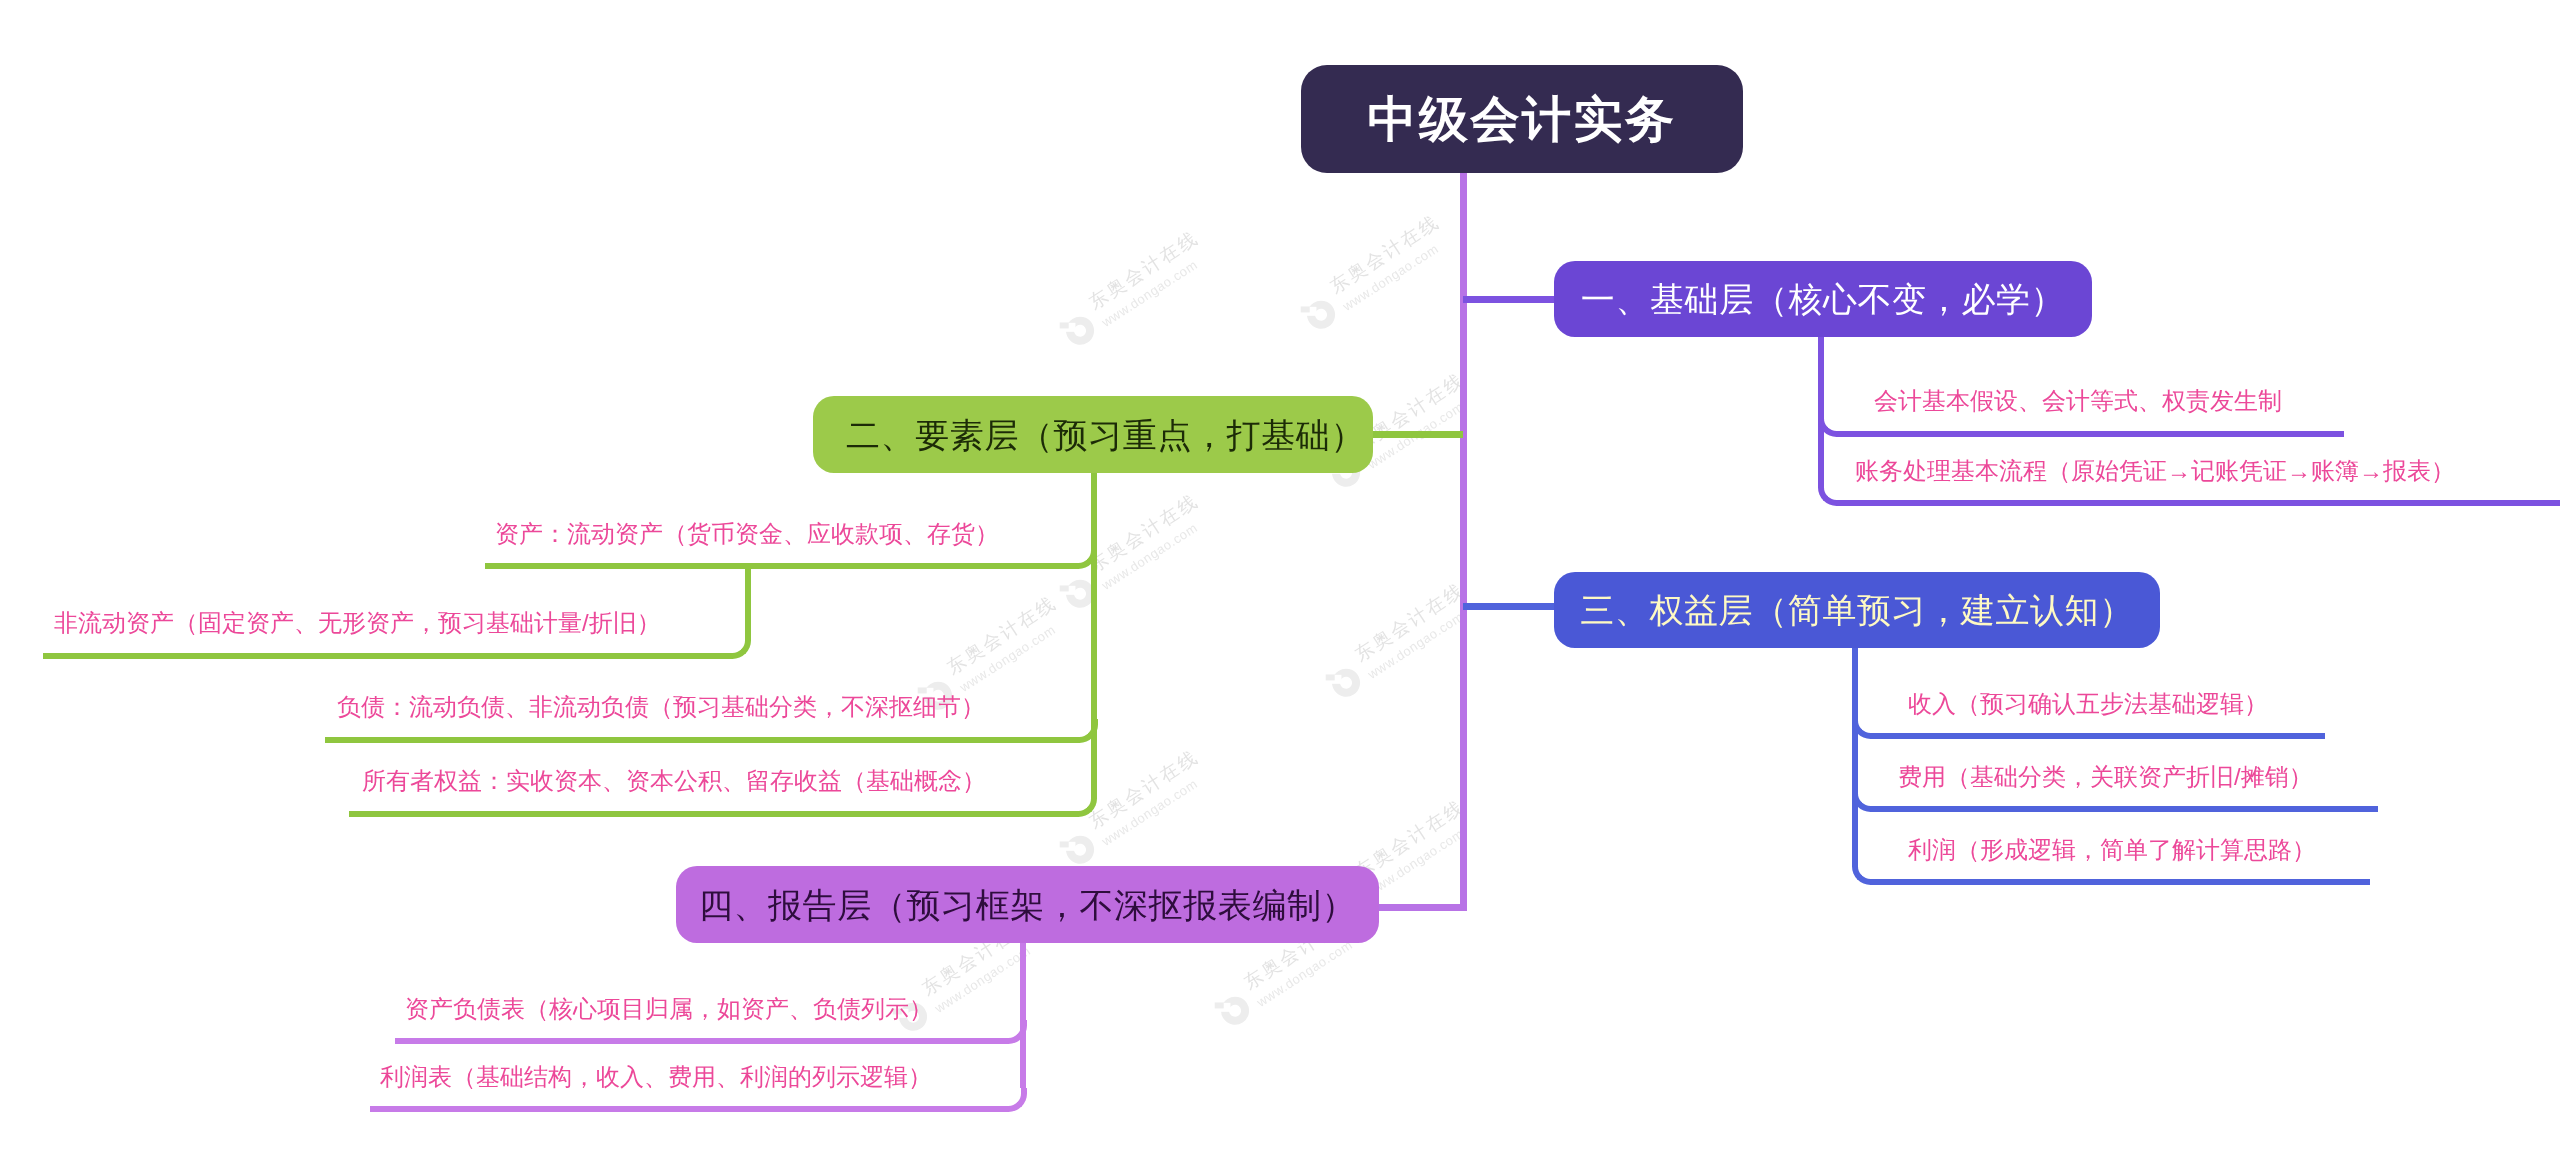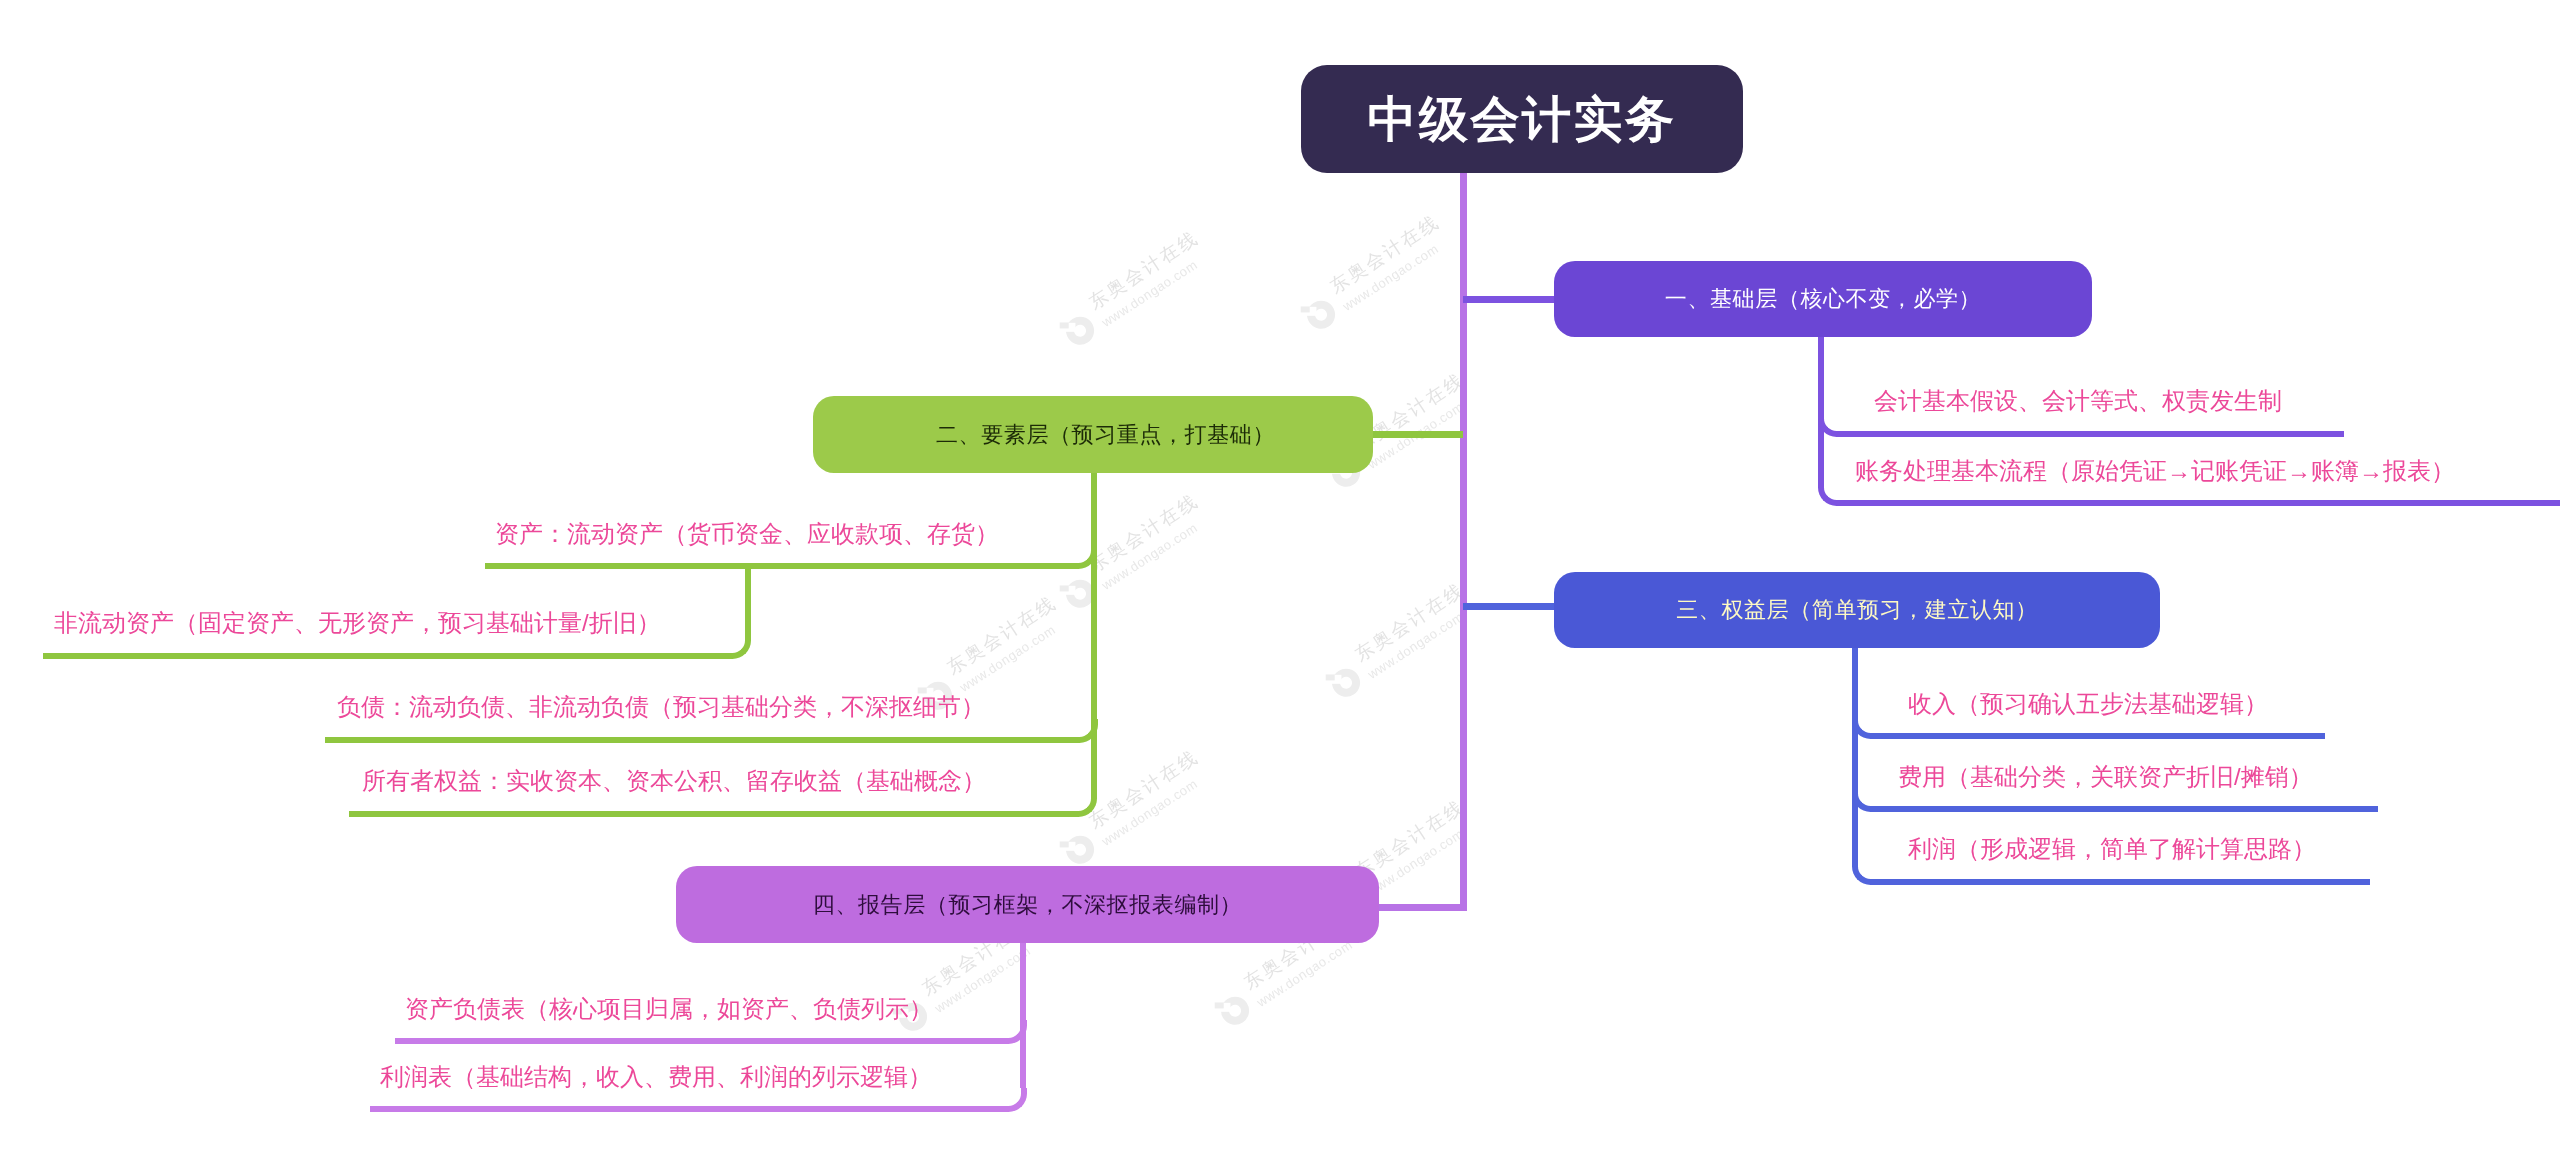--- a/index.html
+++ b/index.html
@@ -8,21 +8,21 @@
     width:2576px;height:1161px;
     background:#ffffff;
     overflow:hidden;
     font-family:"Liberation Sans","DejaVu Sans",sans-serif;
   }
   
   .box{
     position:absolute;display:flex;align-items:center;justify-content:center;
     border-radius:21px;white-space:nowrap;z-index:3;box-sizing:border-box;
   }
-  .box-label{font-size:22px;line-height:1;letter-spacing:0.6px;}
+  .box-label{font-size:34px;line-height:1;letter-spacing:0.6px;}
   .root-box{border-radius:26px;}
   .root-box .box-label{font-size:49px;font-weight:bold;letter-spacing:2.5px;}
   
   .hline,.spine{position:absolute;z-index:1;}
   
   .lcurve{
     position:absolute;background:transparent;z-index:2;box-sizing:border-box;
     border:0 solid transparent;height:23.5px;
   }
   .lcurve.from-left{border-left-width:6.2px;border-bottom-width:6.2px;border-bottom-left-radius:18.6px;}
@@ -168,21 +168,21 @@
 
   <div class="box" style="left:1554px;top:572px;width:606px;height:76px;background:#4a58d6;">
     <span class="box-label" style="color:#fef9c3;">三、权益层（简单预习，建立认知）</span>
   </div>
   <div class="spine" style="left:1852px;top:648px;width:6.2px;height:213px;background:#5063dc;"></div>
   <div class="lcurve from-left" style="left:1852px;top:715px;width:473px;border-color:#5063dc;"></div>
   <span class="leaf-text" style="left:1908px;top:691px;">收入（预习确认五步法基础逻辑）</span>
   <div class="lcurve from-left" style="left:1852px;top:788px;width:526px;border-color:#5063dc;"></div>
   <span class="leaf-text" style="left:1898px;top:764px;">费用（基础分类，关联资产折旧/摊销）</span>
   <div class="lcurve from-left" style="left:1852px;top:861px;width:518px;border-color:#5063dc;"></div>
-  <span class="leaf-text" style="left:1908px;top:837px;font-family:Liberation Serif, serif;">利润（形成逻辑，简单了解计算思路）</span>
+  <span class="leaf-text" style="left:1908px;top:837px;">利润（形成逻辑，简单了解计算思路）</span>
 
   <div class="box" style="left:676px;top:866px;width:703px;height:77px;background:#be6cdf;">
     <span class="box-label" style="color:#2e0d3d;">四、报告层（预习框架，不深抠报表编制）</span>
   </div>
   <div class="spine" style="left:1020px;top:943px;width:6.2px;height:145px;background:#c77be8;"></div>
   <div class="lcurve from-right" style="left:395px;top:1020px;width:632px;border-color:#c77be8;"></div>
   <span class="leaf-text" style="left:405px;top:996px;">资产负债表（核心项目归属，如资产、负债列示）</span>
   <div class="lcurve from-right" style="left:370px;top:1088px;width:657px;border-color:#c77be8;"></div>
   <span class="leaf-text" style="left:380px;top:1064px;text-align:right;">利润表（基础结构，收入、费用、利润的列示逻辑）</span>
 

